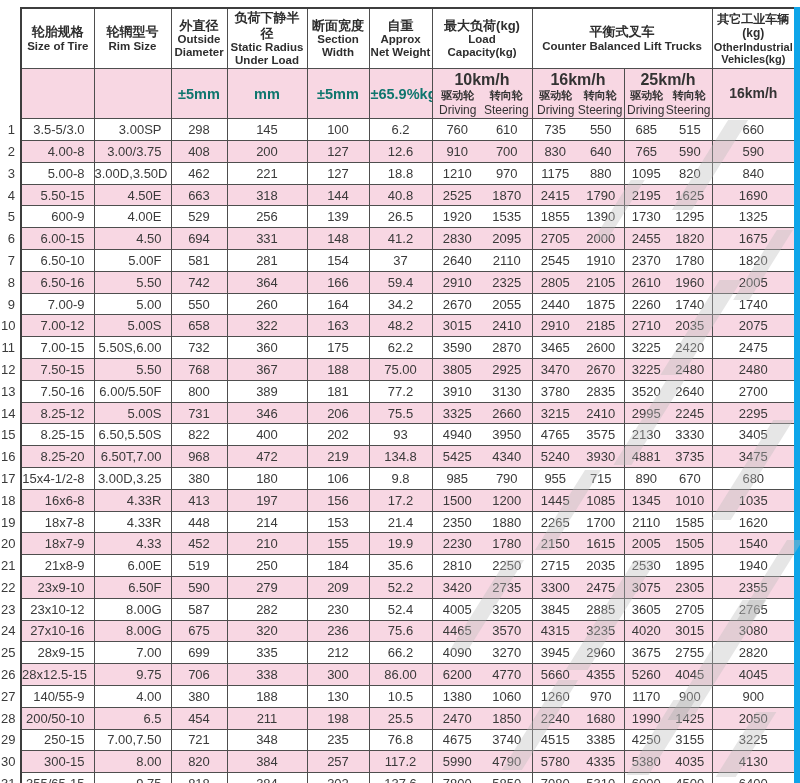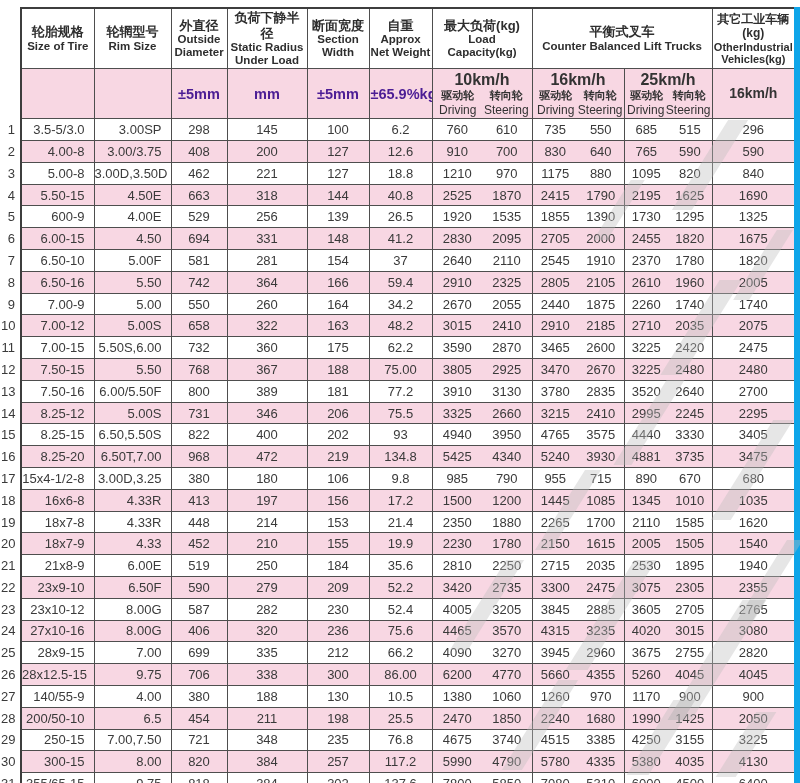--- a/index.html
+++ b/index.html
@@ -46,21 +46,21 @@
   thead tr.h1 th.numcol { border-top: none !important; }
   tr:last-child td { border-bottom: 2px solid #3d3d3d; }
   tr:last-child td.numcol { border-bottom: none !important; }
   th:last-child, td:last-child { border-right: 6px solid #0ea5e9; }
 
   tr.h1 th { background: #ffffff; height: 52px; vertical-align: middle; }
   tr.h2 th { background: #f8d7e3; height: 42px; vertical-align: middle; }
 
   .cn { display: block; font-size: 13px; font-weight: 700; color: #2e2e2e; line-height: 1.2; }
   .en { display: block; font-size: 11.5px; font-weight: 700; color: #2e2e2e; line-height: 1.12; }
-  .unit { font-size: 14.5px; font-weight: 700; color: #4c1d95; }
+  .unit { font-size: 14.5px; font-weight: 700; color: #0f766e; }
 
   .speed-line { display: block; font-size: 16px; font-weight: 700; line-height: 1.2; }
   .duo { display: flex; }
   .duo span { flex: 1; text-align: center; display: block; }
   .duo.cnrow span { font-size: 11px; font-weight: 700; line-height: 1.25; }
   .duo.enrow span { font-size: 12px; font-weight: 400; line-height: 1.2; }
 
   tbody td {
     height: 21.8px;
     font-size: 13px;
@@ -229,21 +229,21 @@
                 <span>735</span>
                 <span>550</span>
               </span>
             </td>
             <td class="pair">
               <span class="pairwrap">
                 <span>685</span>
                 <span>515</span>
               </span>
             </td>
-            <td>296</td>
+            <td>660</td>
           </tr>
           <tr class="pink">
             <td class="numcol">2</td>
             <td class="al-r">4.00-8</td>
             <td class="al-r">3.00/3.75</td>
             <td>408</td>
             <td>200</td>
             <td>127</td>
             <td>12.6</td>
             <td class="pair">
@@ -617,21 +617,21 @@
               </span>
             </td>
             <td class="pair">
               <span class="pairwrap">
                 <span>4765</span>
                 <span>3575</span>
               </span>
             </td>
             <td class="pair">
               <span class="pairwrap">
-                <span>4440</span>
+                <span>2130</span>
                 <span>3330</span>
               </span>
             </td>
             <td>3405</td>
           </tr>
           <tr class="pink">
             <td class="numcol">16</td>
             <td class="al-r">8.25-20</td>
             <td class="al-r">6.50T,7.00</td>
             <td>968</td>
@@ -851,21 +851,21 @@
                 <span>3605</span>
                 <span>2705</span>
               </span>
             </td>
             <td>2765</td>
           </tr>
           <tr class="pink">
             <td class="numcol">24</td>
             <td class="al-r">27x10-16</td>
             <td class="al-r">8.00G</td>
-            <td>406</td>
+            <td>675</td>
             <td>320</td>
             <td>236</td>
             <td>75.6</td>
             <td class="pair">
               <span class="pairwrap">
                 <span>4465</span>
                 <span>3570</span>
               </span>
             </td>
             <td class="pair">

